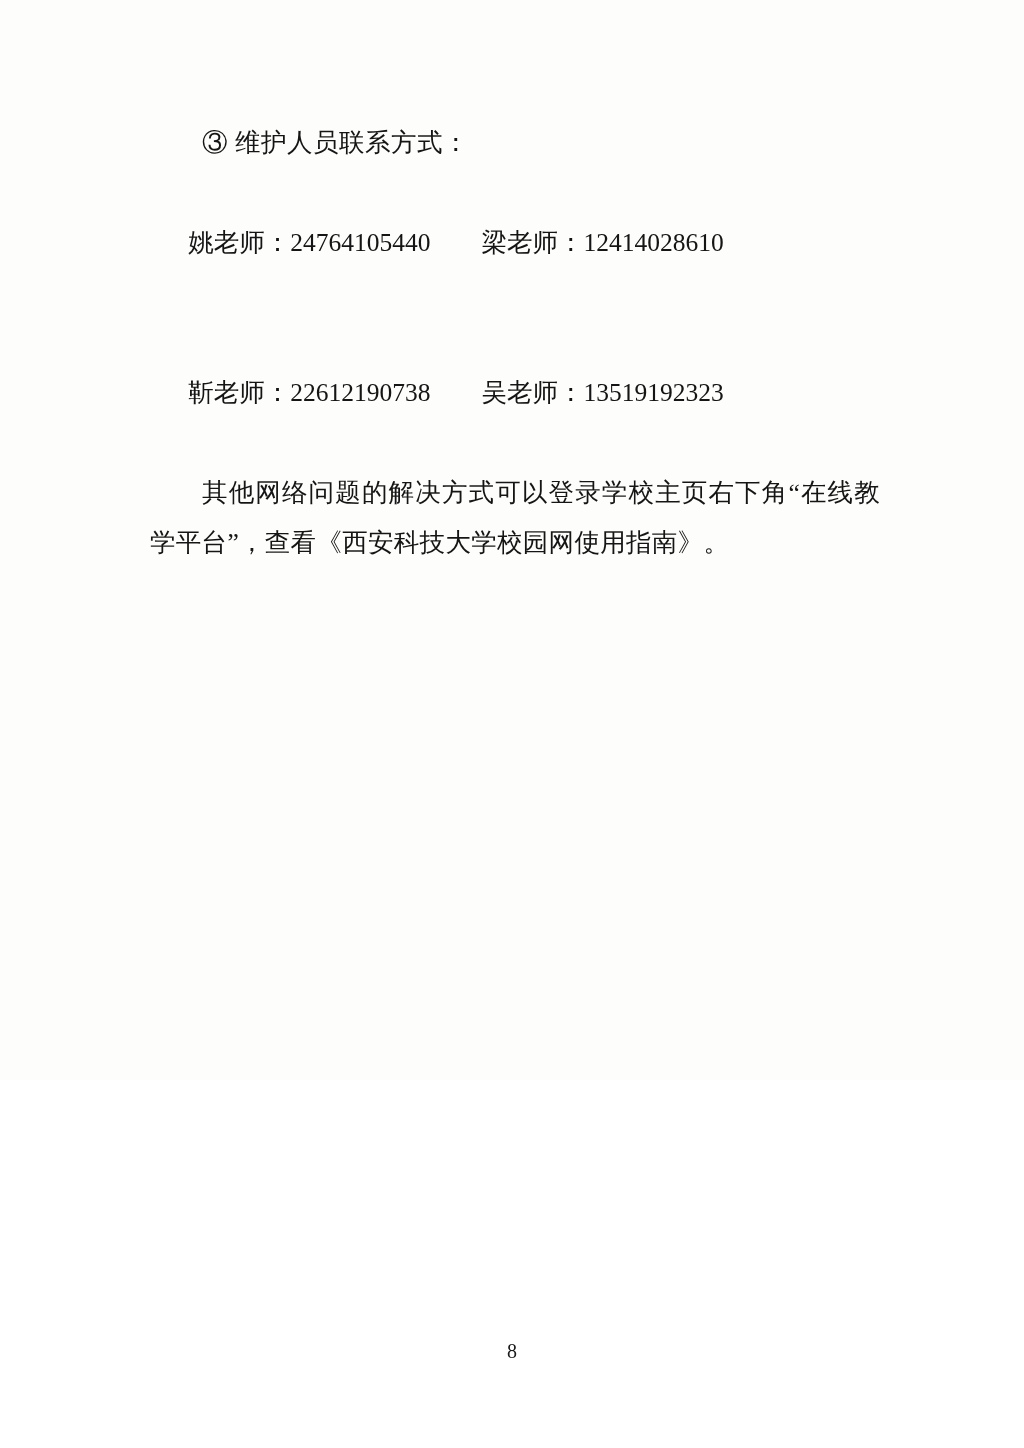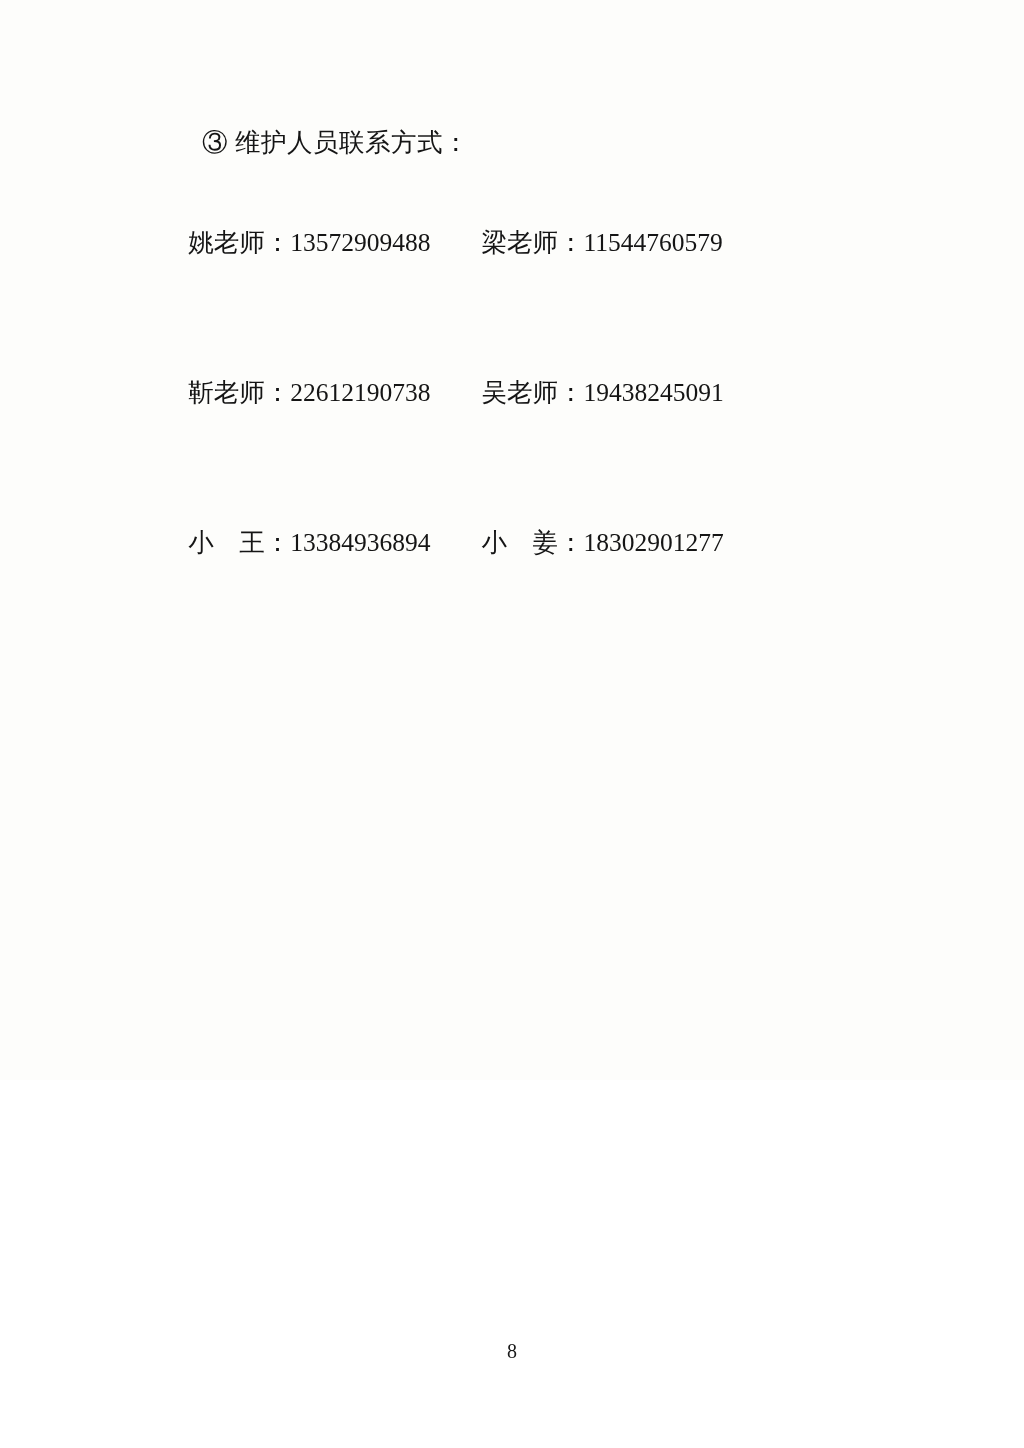--- a/index.html
+++ b/index.html
@@ -70,30 +70,28 @@
 </head>
 <body>
 
 <div class="page">
 
   <div class="content">
 
     <div class="line indent">③ 维护人员联系方式：</div>
 
     <div class="contact-line">
-      <span>姚老师：</span><span>13572909488</span><span>　　</span><span>梁老师：</span><span>11544760579</span>
+      <span>姚老师：</span><span>24764105440</span><span>　　</span><span>梁老师：</span><span>12414028610</span>
     </div>
 
     <div class="contact-line">
-      <span>靳老师：</span><span>22612190738</span><span>　　</span><span>吴老师：</span><span>19438245091</span>
+      <span>靳老师：</span><span>22612190738</span><span>　　</span><span>吴老师：</span><span>13519192323</span>
     </div>
 
-    <div class="contact-line">
-      <span>小　王：</span><span>13384936894</span><span>　　</span><span>小　姜：</span><span>18302901277</span>
-    </div>
 
+    <div class="para para-block">其他网络问题的解决方式可以登录学校主页右下角“在线教学平台”，查看《西安科技大学校园网使用指南》。</div>
 
 
   </div>
 
   <div class="page-number">8</div>
 
 </div>
 
 </body></html>

